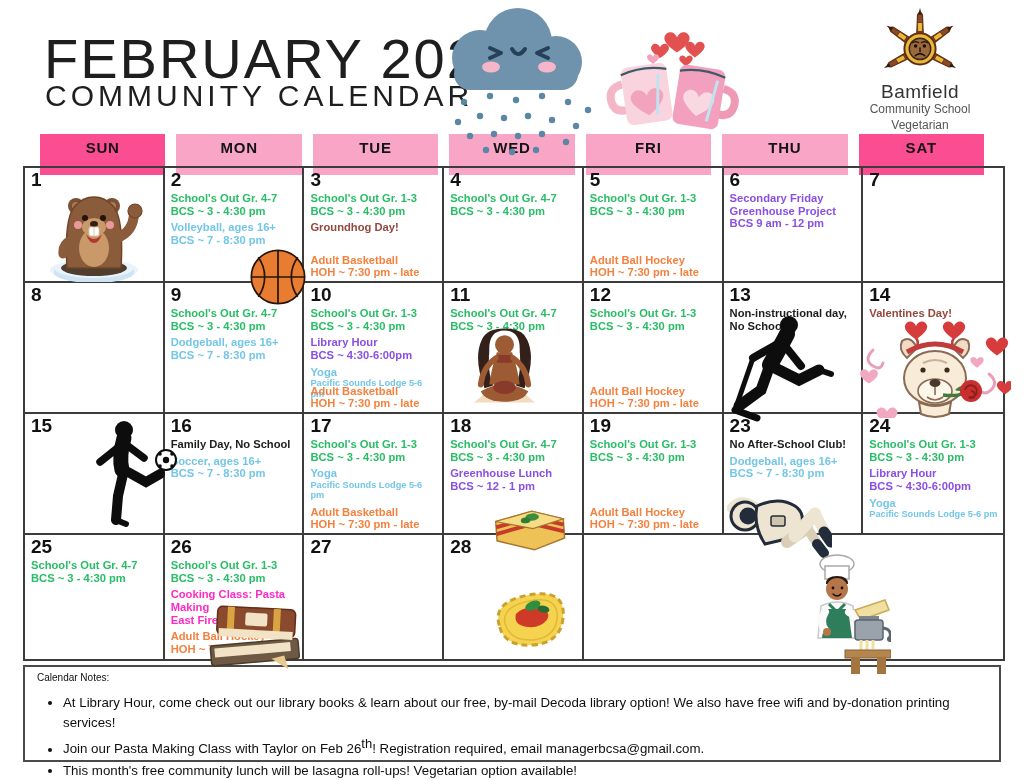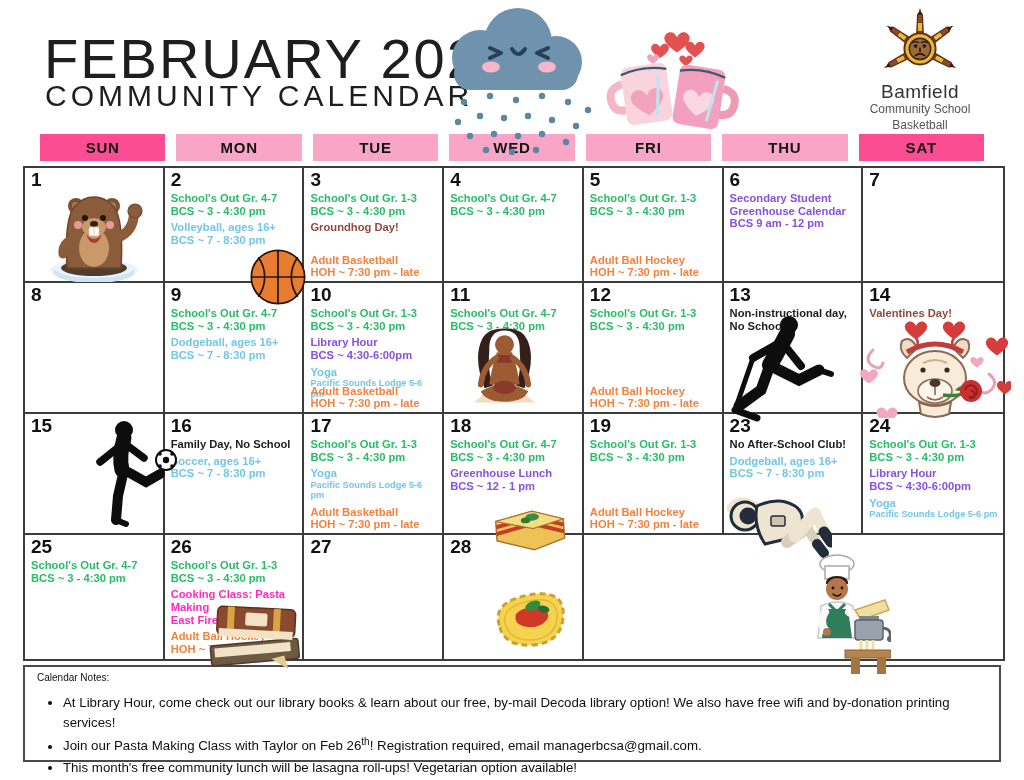--- a/index.html
+++ b/index.html
@@ -12,21 +12,21 @@
           letter-spacing:4px;color:#1e1e1e;}
   
   .deco{position:absolute;pointer-events:none;}
   #deco-cloud{left:428px;top:0;width:172px;height:160px;z-index:6;}
   #deco-mugs{left:598px;top:26px;width:150px;height:106px;z-index:2;}
   #logo{position:absolute;left:854px;top:6px;width:132px;text-align:center;z-index:2;}
   #logo-art{width:104px;height:76px;margin:0 auto;}
   .logo-name{font-size:19px;color:#333;letter-spacing:.5px;line-height:1.05;}
   .logo-sub{font-size:12px;color:#555;line-height:1.3;}
   
-  #weekday-row{position:absolute;left:23px;top:134px;width:978px;height:27px;display:flex;
+  #weekday-row{position:absolute;left:23px;top:134px;width:978px;height:41px;display:flex;
                gap:11px;padding:0 17px;box-sizing:border-box;z-index:1;}
   .wd{flex:1;background:#f9a6c6;text-align:center;line-height:27px;font-weight:bold;
       font-size:15px;letter-spacing:.8px;color:#141414;}
   .wd.hl{background:#fb4d92;}
   
   #grid{position:absolute;left:23px;top:166px;width:978px;height:491px;display:grid;
         grid-template-columns:repeat(7,1fr);grid-template-rows:115px 131px 121px 124px;
         border:2px solid #3c3c3c;box-sizing:content-box;z-index:3;}
   .cell{position:relative;border-right:2px solid #3c3c3c;border-bottom:2px solid #3c3c3c;
         padding:2px 5px 2px 6px;overflow:visible;box-sizing:border-box;}
@@ -41,21 +41,21 @@
   #illo{position:absolute;inset:0;pointer-events:none;z-index:5;overflow:visible;}
   .illo{position:absolute;}
   .illo svg{width:100%;height:100%;display:block;}
   #deco-cloud svg,#deco-mugs svg,#logo-art svg{width:100%;height:100%;display:block;}
   
   #notes{position:absolute;left:23px;top:665px;width:978px;height:97px;border:2px solid #4a4a4a;
          box-sizing:border-box;padding:5px 12px;background:transparent;z-index:1;}
   .notes-h{font-size:10px;color:#0f0f0f;margin-bottom:10px;}
   #notes ul{margin:2px 0 0 26px;padding:0;}
   #notes li{font-size:13.3px;color:#0f0f0f;line-height:1.52;margin-bottom:1px;}
-  #notes sup{font-size:10px;}
+  #notes sup{font-size:13px;}
 </style>
 </head>
 <body>
 
 <div class="page">
 
   <h1 class="title1">FEBRUARY 2026</h1>
   <h2 class="title2">COMMUNITY CALENDAR</h2>
 
   <div class="deco" id="deco-cloud">
@@ -150,21 +150,21 @@
  <circle cx="50" cy="44" r="16" fill="#e8b93c" stroke="#5f2d12" stroke-width="2"></circle>
  <circle cx="50" cy="44" r="11" fill="#9a6a3c" stroke="#3a2412" stroke-width="1.5"></circle>
  <circle cx="45.5" cy="41" r="1.8" fill="#140c06"></circle>
           <circle cx="54.5" cy="41" r="1.8" fill="#140c06"></circle>
  <path d="M42,38 q3.5,-3 7,0 M51,38 q3.5,-3 7,0" stroke="#140c06" stroke-width="1.2" fill="none"></path>
  <path d="M50,43 v4 M45,51 q5,-4 10,0" stroke="#140c06" stroke-width="1.4" fill="none" stroke-linecap="round"></path>
 </svg>
       </div>
     <div class="logo-name">Bamfield</div>
     <div class="logo-sub">Community School</div>
-    <div class="logo-sub">Basketball</div>
+    <div class="logo-sub">Vegetarian</div>
   </div>
 
   <div id="weekday-row">
       <div class="wd hl">SUN</div>
       <div class="wd">MON</div>
       <div class="wd">TUE</div>
       <div class="wd">WED</div>
       <div class="wd">FRI</div>
       <div class="wd">THU</div>
       <div class="wd hl">SAT</div>
@@ -217,21 +217,21 @@
         <div class="cell-bottom">
           <div class="ev" style="color: rgb(245, 129, 62);">
             <div class="ln">Adult Ball Hockey</div>
             <div class="ln">HOH ~ 7:30 pm - late</div>
           </div>
         </div>
       </div>
       <div class="cell">
         <div class="dnum">6</div>
         <div class="ev" style="color: rgb(138, 79, 227);">
-          <div class="ln">Secondary Student Greenhouse Calendar</div>
+          <div class="ln">Secondary Friday Greenhouse Project</div>
           <div class="ln">BCS 9 am - 12 pm</div>
         </div>
       </div>
       <div class="cell">
         <div class="dnum">7</div>
       </div>
       <div class="cell">
         <div class="dnum">8</div>
       </div>
       <div class="cell">

